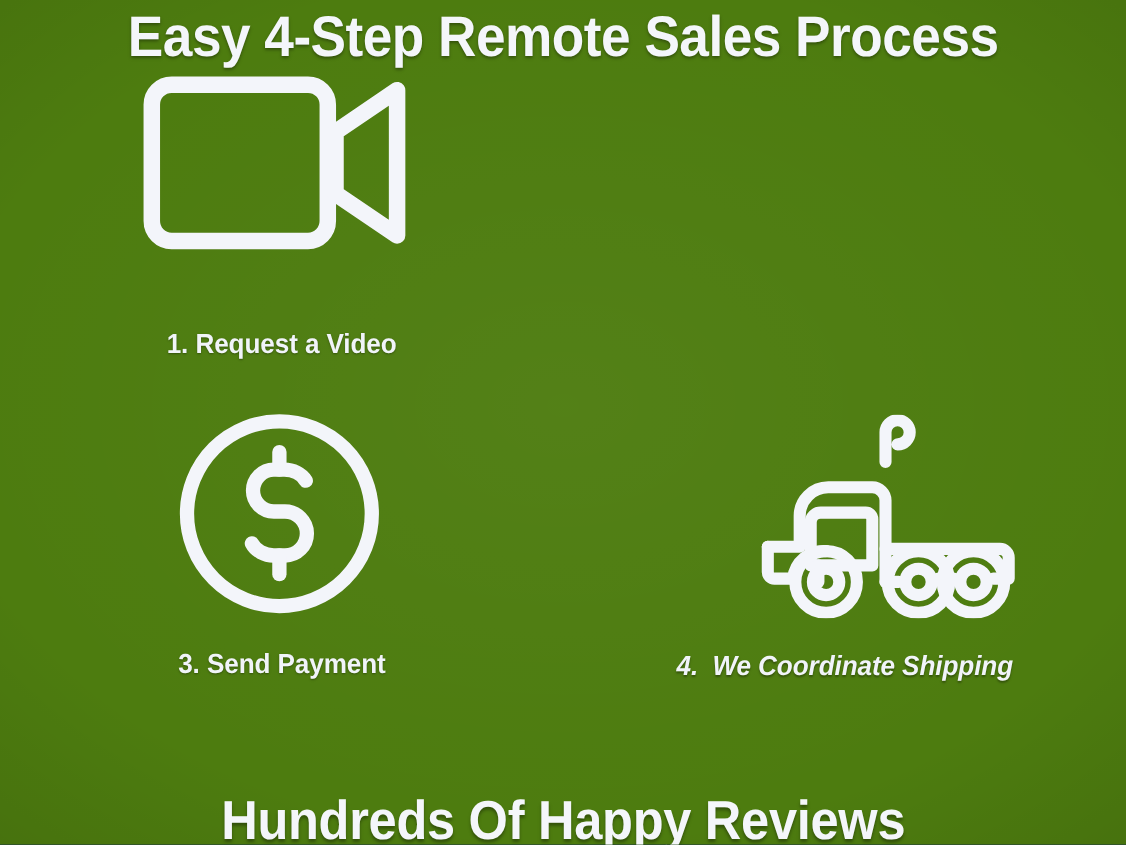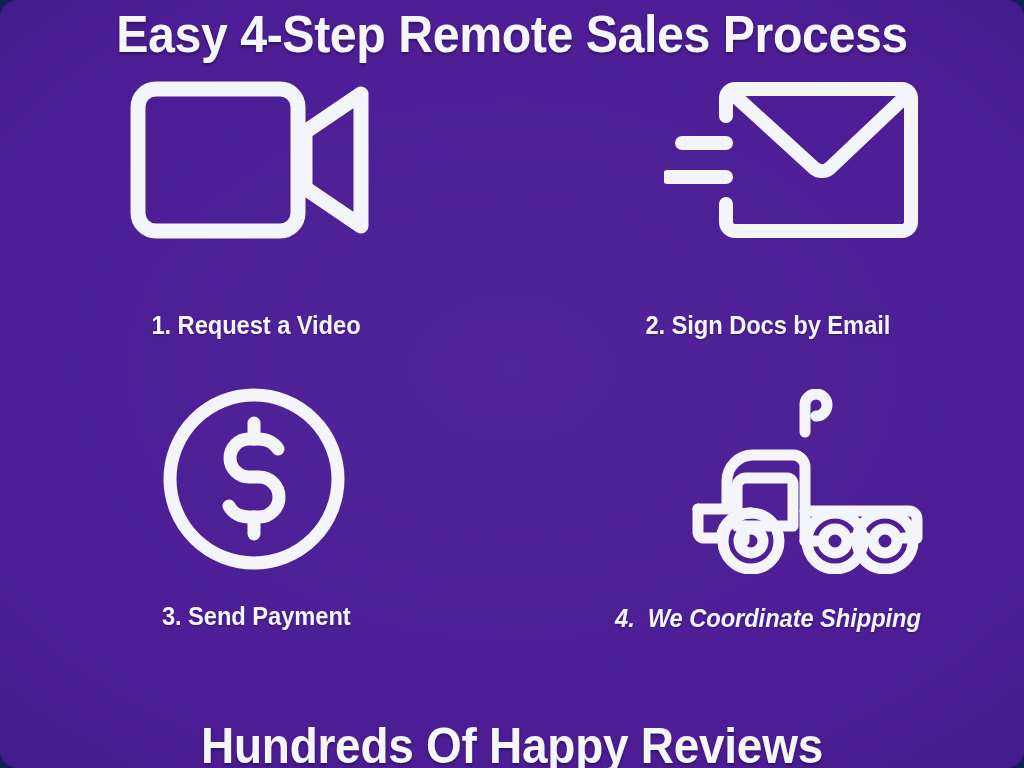--- a/index.html
+++ b/index.html
@@ -11,23 +11,22 @@
   body {
     width: 1024px;
     height: 768px;
     overflow: hidden;
     font-family: "Liberation Sans", sans-serif;
   }
   .poster {
     position: relative;
     width: 1024px;
     height: 768px;
-    background: #4c1d95;
+    background: #4d7c0f;
     overflow: hidden;
-    border-radius: 18px;
   }
   
   .vignette {
     position: absolute;
     inset: 0;
     pointer-events: none;
     background:
       radial-gradient(ellipse 80% 75% at 50% 48%,
         rgba(255,255,255,0.035) 0%,
         rgba(255,255,255,0.012) 45%,
@@ -65,21 +64,21 @@
     line-height: 60px;
     letter-spacing: -0.3px;
     transform: scaleX(0.92);
     text-shadow: 0 2px 3px rgba(0,0,0,0.35);
     white-space: nowrap;
   }
 
   .grid {
     position: absolute;
     left: 0;
-    top: 100px;
+    top: 88px;
     width: 816px;
     height: 570px;
   }
   .cell {
     position: absolute;
     width: 512px;
     height: 285px;
     display: flex;
     flex-direction: column;
     align-items: center;
@@ -132,35 +131,20 @@
     <div class="cell cell-1">
       <div class="icon-wrap">
         <svg width="250" height="160" viewBox="0 0 250 160" fill="none" stroke="#f3f5fa" stroke-width="15" stroke-linecap="round" stroke-linejoin="round">
           <rect x="9" y="9" width="160" height="142" rx="18" ry="18"></rect>
           <path d="M176 52 L232 14 L232 146 L176 108 Z"></path>
         </svg>
       </div>
       <div class="step-label">1. Request a Video</div>
     </div>
 
-    <div class="cell cell-2">
-      <div class="icon-wrap">
-        <svg width="262" height="160" viewBox="0 0 262 160" fill="none" stroke="#f3f5fa" stroke-width="14" stroke-linecap="round" stroke-linejoin="round">
-
-          <path d="M62 36 L62 18 A9 9 0 0 1 71 9 L238 9 A9 9 0 0 1 247 18
-                   L247 142 A9 9 0 0 1 238 151 L71 151 A9 9 0 0 1 62 142 L62 124"></path>
-
-          <path d="M70 15 L150 88 A12 12 0 0 0 166 88 L243 15"></path>
-
-          <line x1="18" y1="63" x2="62" y2="63"></line>
-          <line x1="4" y1="97" x2="62" y2="97"></line>
-        </svg>
-      </div>
-      <div class="step-label">2. Sign Docs by Email</div>
-    </div>
 
     <div class="cell cell-3">
       <div class="icon-wrap">
         <svg width="186" height="186" viewBox="0 0 186 186" fill="none" stroke="#f3f5fa" stroke-linecap="round" stroke-linejoin="round">
           <circle cx="93" cy="93" r="84" stroke-width="13"></circle>
 
           <path d="M117 63 A22 18 0 0 0 97 53 L88 53
                    A19 19 0 0 0 88 91 L98 91
                    A20 20 0 0 1 98 131 L88 131
                    A22 18 0 0 1 68 120" stroke-width="13"></path>

